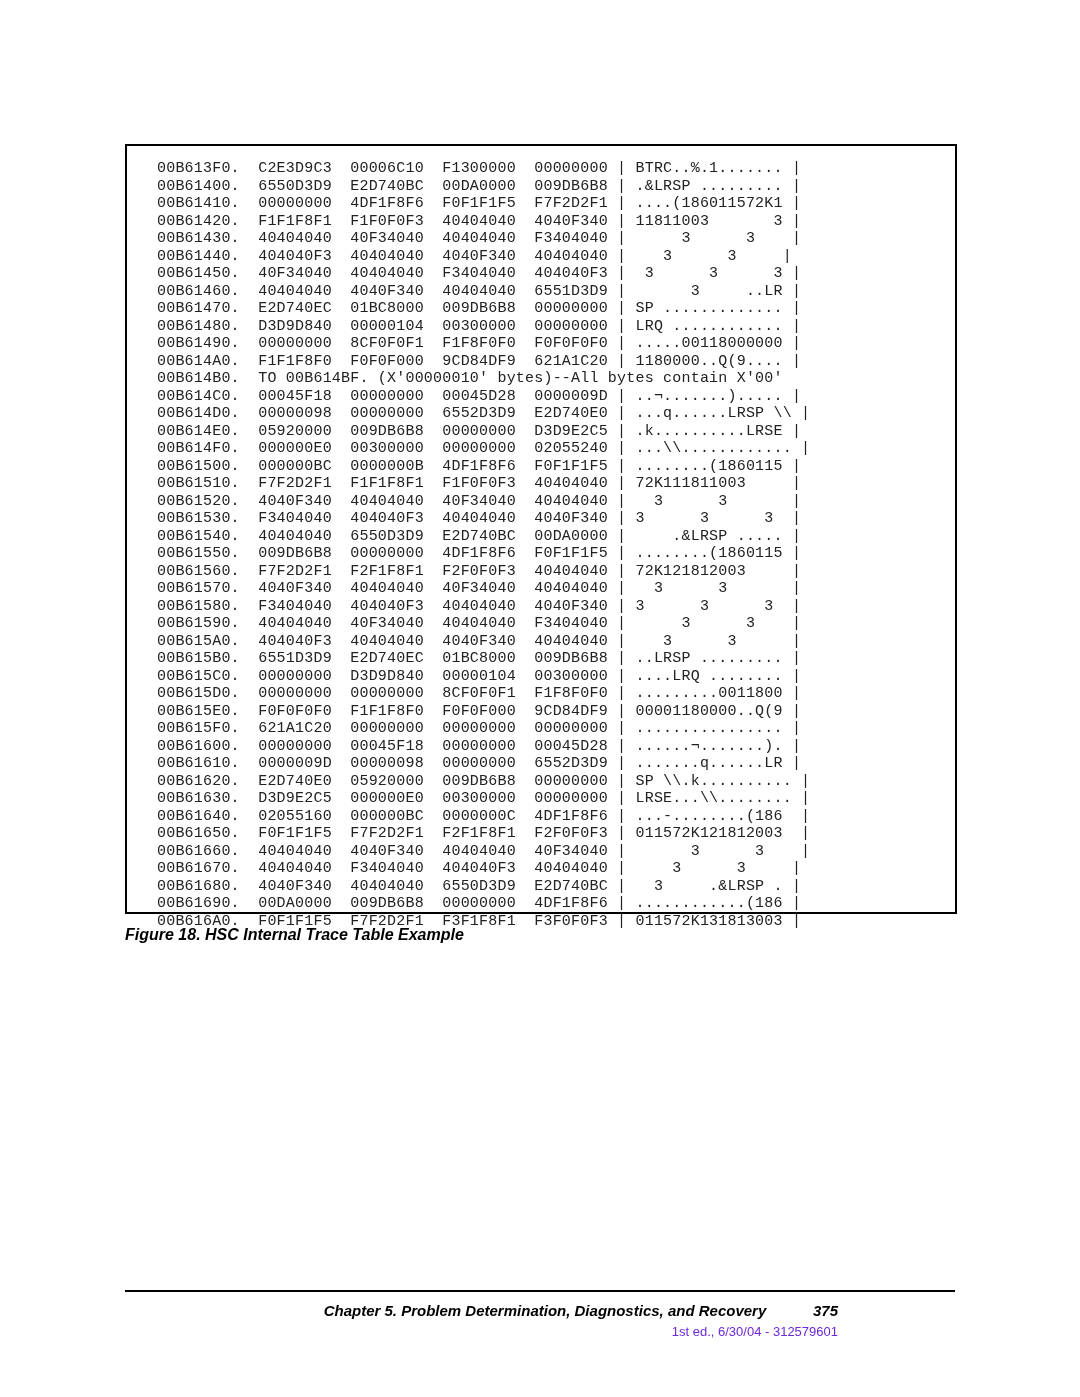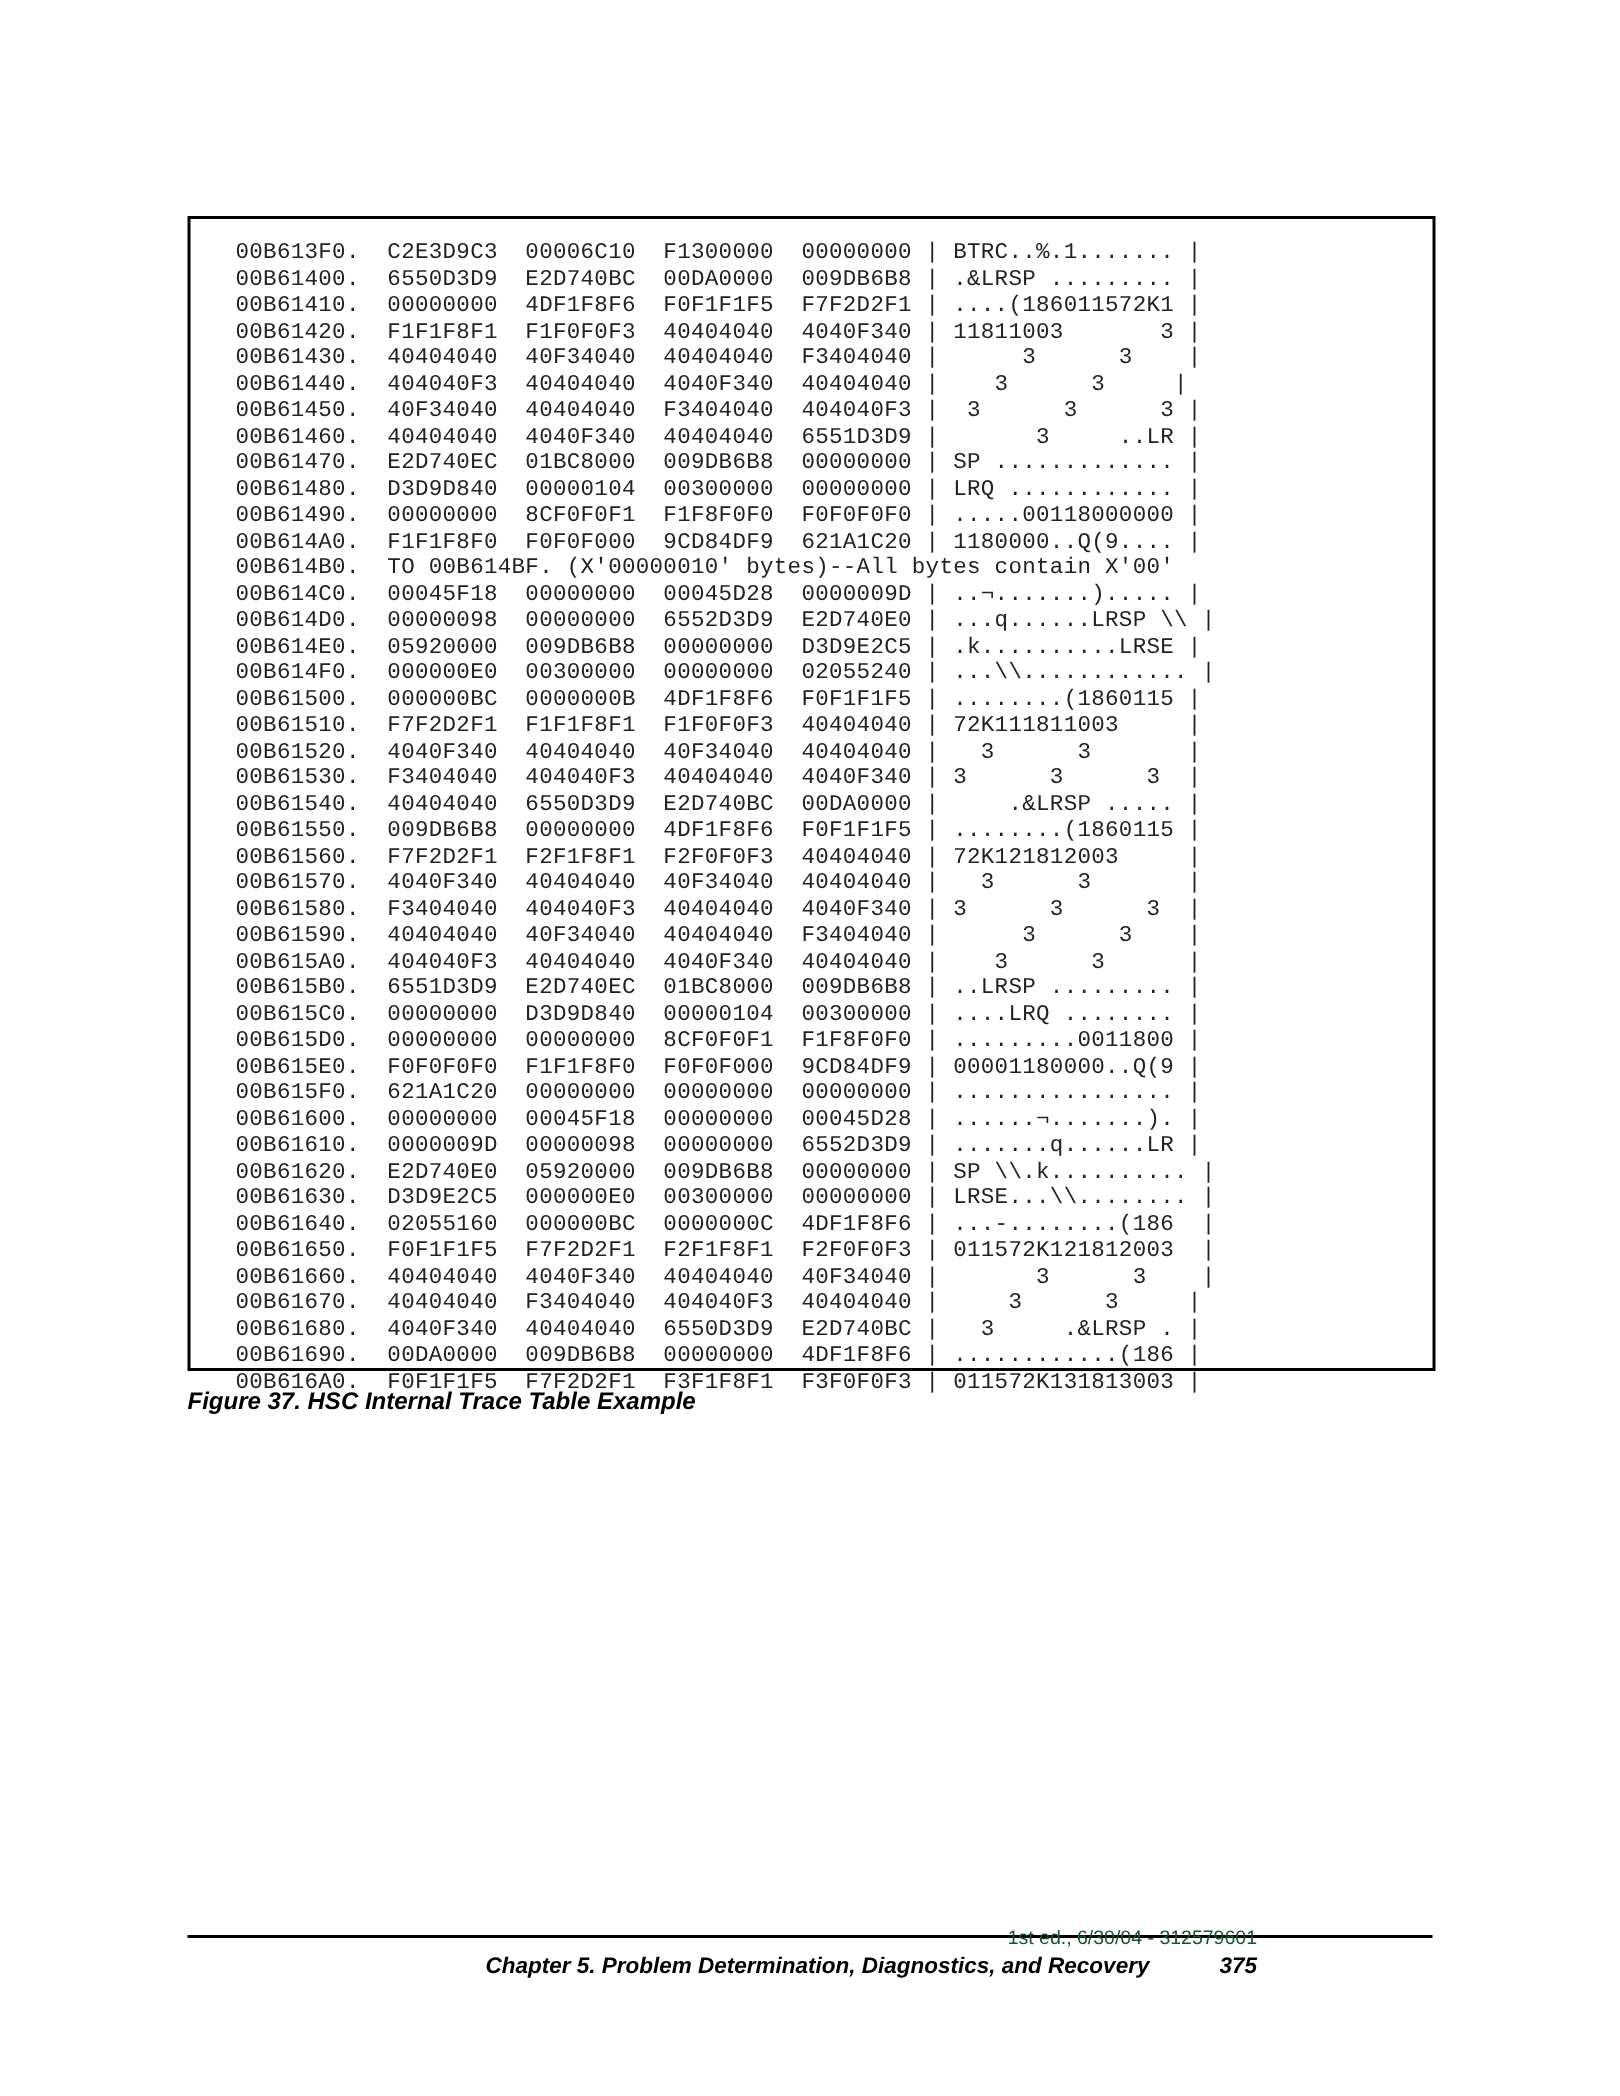--- a/index.html
+++ b/index.html
@@ -4,21 +4,21 @@
 <style>
   html,body{margin:0;padding:0;background:#fff;}
   body{width:1080px;height:1397px;position:relative;font-family:"Times New Roman",serif;}
   .page{position:absolute;left:0;top:0;width:963px;height:1397px;}
   .box{position:absolute;left:125px;top:144px;width:832px;height:770px;border:2px solid #000;box-sizing:border-box;padding:14px 20px 10px 30px;}
   .dump{font-family:"Courier New",monospace;font-size:15px;line-height:17.5px;white-space:pre;letter-spacing:0.2px;color:#222;}
   .caption{position:absolute;left:125px;top:926px;font-family:Arial,Helvetica,sans-serif;font-weight:bold;font-style:italic;font-size:16px;color:#000;}
   .footline{position:absolute;left:125px;width:830px;top:1290px;border-top:2px solid #000;}
   .foot1{position:absolute;right:125px;top:1302px;font-family:Arial,Helvetica,sans-serif;font-size:15px;}
   .foot1 .b{font-weight:bold;font-style:italic;margin-left:30px;}
-  .foot2{position:absolute;right:125px;top:1284px;font-family:Arial,Helvetica,sans-serif;font-size:13px;color:#14532d;}
+  .foot2{position:absolute;right:125px;top:1324px;font-family:Arial,Helvetica,sans-serif;font-size:13px;color:#6d28d9;}
 </style>
 </head>
 <body>
 <div class="page">
 
 <div class="box">
   <div class="dump" id="dumpArea">00B613F0.  C2E3D9C3  00006C10  F1300000  00000000 | BTRC..%.1....... |
 00B61400.  6550D3D9  E2D740BC  00DA0000  009DB6B8 | .&amp;LRSP ......... |
 00B61410.  00000000  4DF1F8F6  F0F1F1F5  F7F2D2F1 | ....(186011572K1 |
 00B61420.  F1F1F8F1  F1F0F0F3  40404040  4040F340 | 11811003       3 |
@@ -57,21 +57,21 @@
 00B61630.  D3D9E2C5  000000E0  00300000  00000000 | LRSE...\\........ |
 00B61640.  02055160  000000BC  0000000C  4DF1F8F6 | ...-........(186  |
 00B61650.  F0F1F1F5  F7F2D2F1  F2F1F8F1  F2F0F0F3 | 011572K121812003  |
 00B61660.  40404040  4040F340  40404040  40F34040 |       3      3    |
 00B61670.  40404040  F3404040  404040F3  40404040 |     3      3     |
 00B61680.  4040F340  40404040  6550D3D9  E2D740BC |   3     .&amp;LRSP . |
 00B61690.  00DA0000  009DB6B8  00000000  4DF1F8F6 | ............(186 |
 00B616A0.  F0F1F1F5  F7F2D2F1  F3F1F8F1  F3F0F0F3 | 011572K131813003 |</div>
 </div>
 
-<div class="caption">Figure 37. HSC Internal Trace Table Example</div>
+<div class="caption">Figure 18. HSC Internal Trace Table Example</div>
 
 <div class="footline"></div>
 <div class="foot1">
   <span class="b">Chapter 5. Problem Determination, Diagnostics, and Recovery</span>
   <span>&nbsp;&nbsp;</span>
   <span class="b">375</span>
 </div>
 <div class="foot2">1st ed., 6/30/04 - 312579601</div>
 
 </div>

